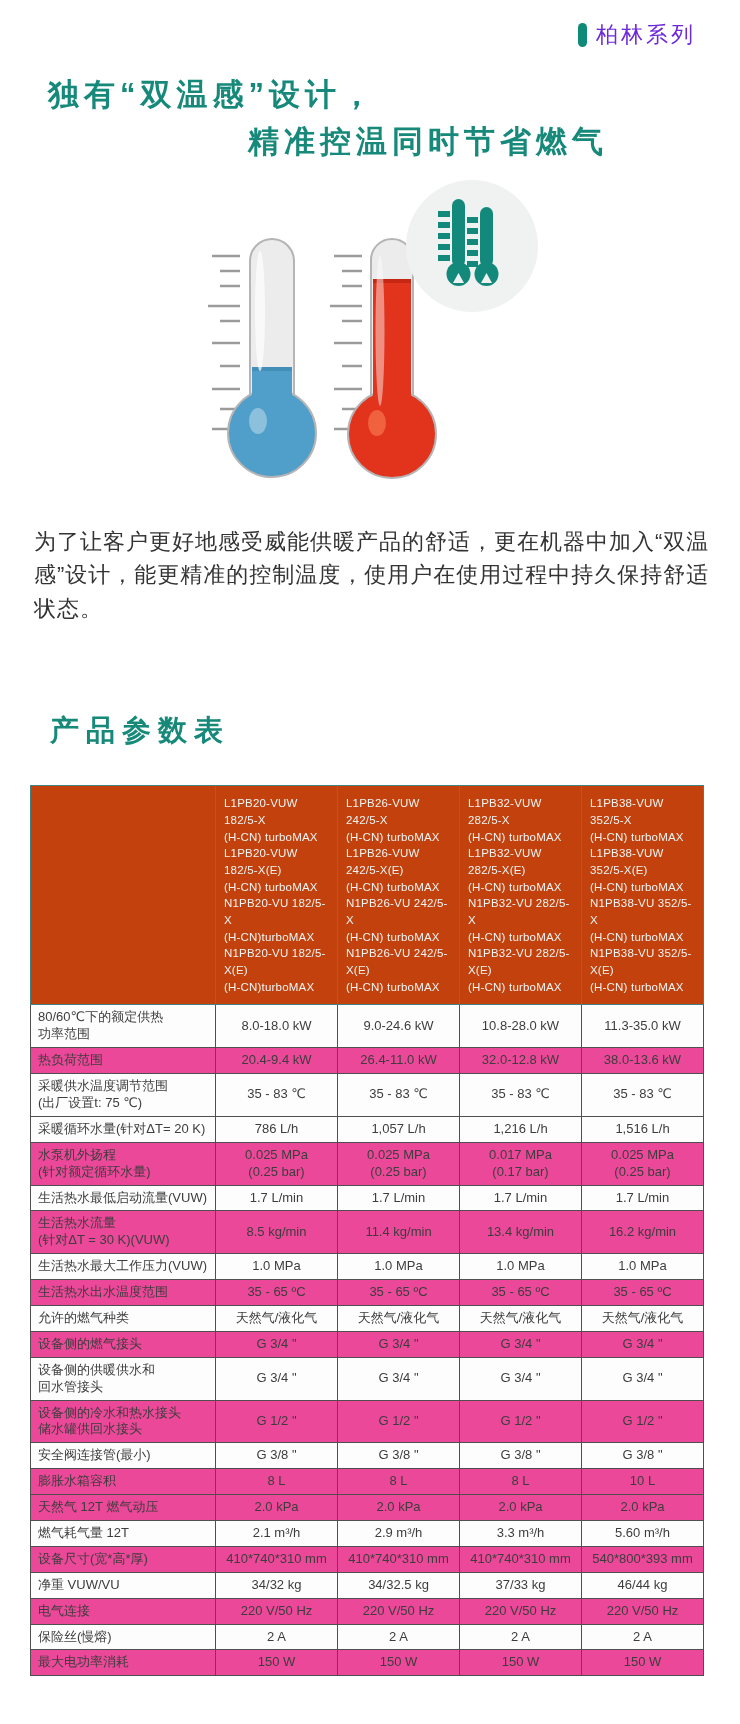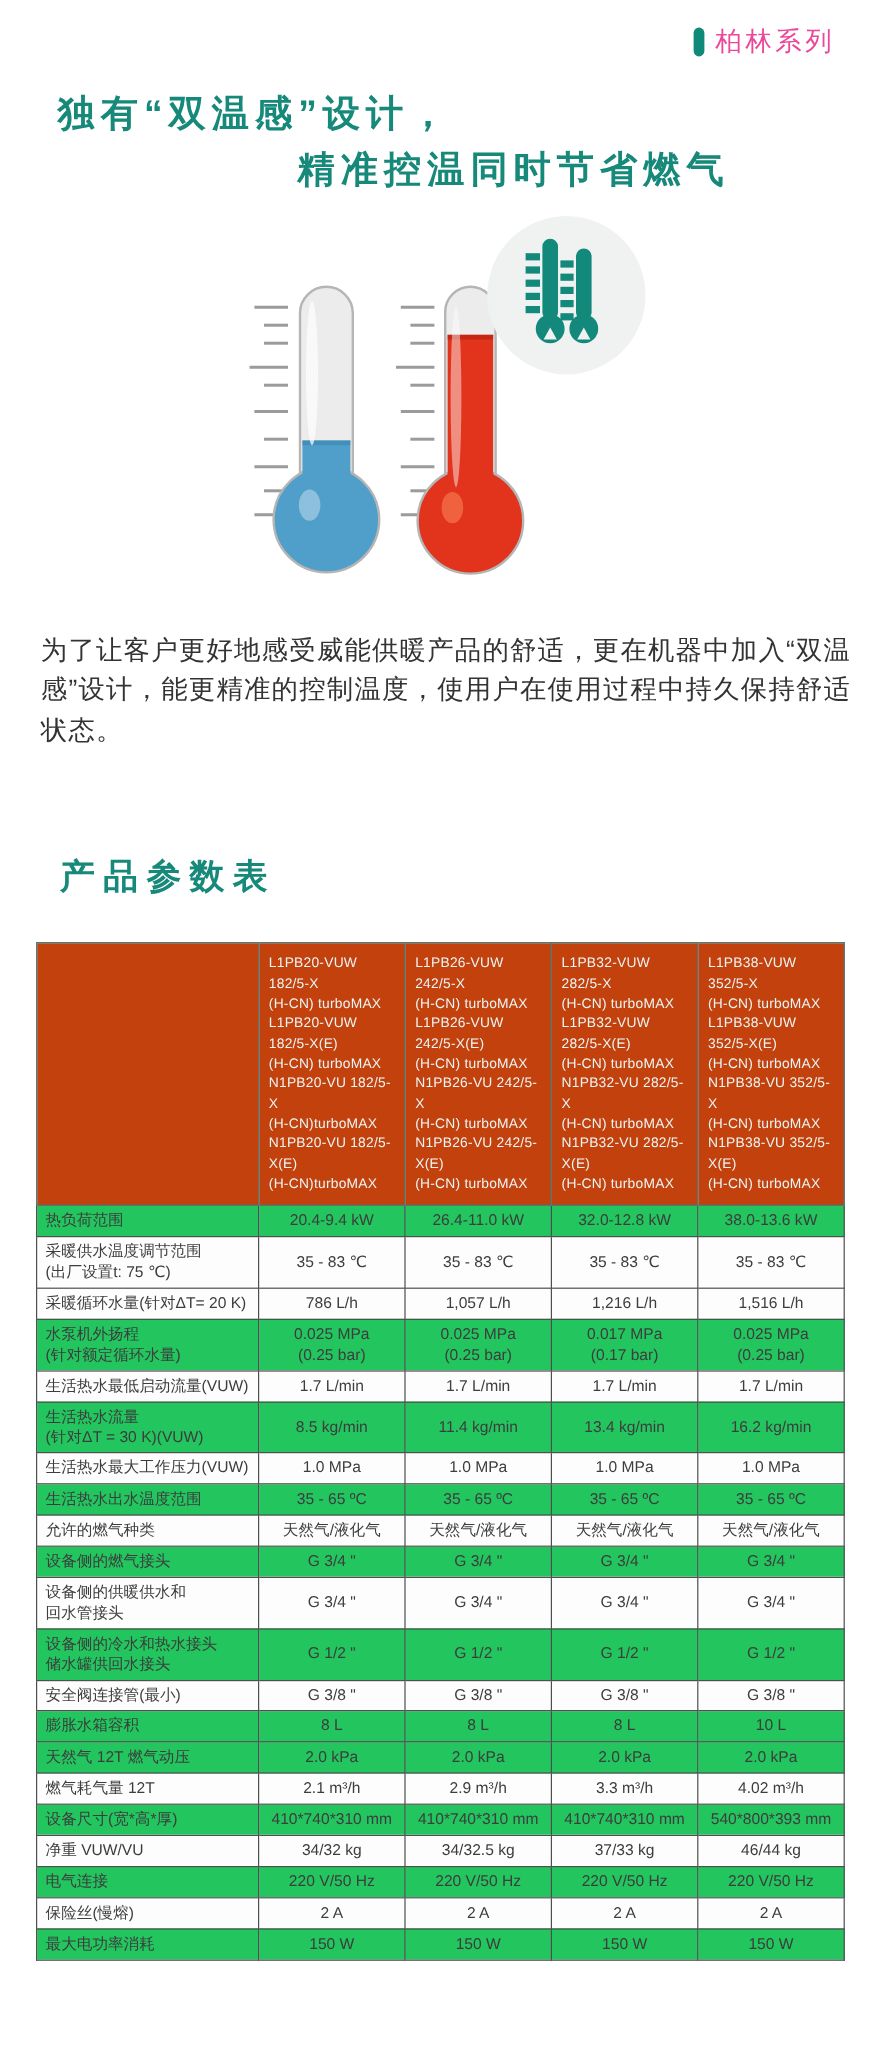--- a/index.html
+++ b/index.html
@@ -2,42 +2,42 @@
 <html><head>
 <meta charset="utf-8">
 <style>
   * { margin:0; padding:0; box-sizing:border-box; }
   body { background:#ffffff; font-family:"Liberation Sans","DejaVu Sans",sans-serif; }
   .page { position:relative; width:740px; min-height:1724px; background:#fff; overflow:hidden; }
 
   
   .series-header { display:flex; justify-content:flex-end; align-items:center; gap:9px; padding:20px 44px 0 0; }
   .series-bar { width:9px; height:24px; border-radius:4.5px; background:#0f8a78; }
-  .series-label { font-size:22px; color:#ec4899; letter-spacing:3px; }
+  .series-label { font-size:22px; color:#6d28d9; letter-spacing:3px; }
 
   
   .title-block { margin:22px 16px 0 48px; color:#17897a; font-weight:700; font-size:31px; line-height:1.5; letter-spacing:5px; }
   .title-line2 { margin-left:200px; }
 
   
   .hero { margin-top:6px; height:340px; position:relative; }
   .hero svg { display:block; }
 
   
   .intro { margin:14px 30px 0 34px; width:676px; font-size:22px; line-height:1.52; color:#333; letter-spacing:1px; }
 
   
   .section-title { margin:86px 0 34px 50px; font-size:29px; font-weight:700; color:#17897a; letter-spacing:7px; }
 
   
   .spec-table { border-collapse:collapse; table-layout:fixed; width:673px; margin-left:30px; font-size:13px; color:#3d3d3d; }
   .spec-table th, .spec-table td { border:1px solid #4f4f4f; vertical-align:middle; }
   .spec-table thead th { background:#c2410c; border-color:#467f80; color:#eef5f5; font-weight:400; text-align:left; padding:9px 8px; font-size:11.5px; line-height:1.45; white-space:pre-line; letter-spacing:0.2px; }
   .spec-table tbody td { background:#fdfdfd; padding:4px 7px; line-height:1.3; white-space:pre-line; }
-  .spec-table tbody tr.alt td { background:#22c55e; }
+  .spec-table tbody tr.alt td { background:#ec4899; }
   .spec-table td.label { text-align:left; }
   .spec-table td.value { text-align:center; }
 </style>
 </head>
 <body>
 
 <div class="page">
 
   <div class="series-header">
     <span class="series-bar"></span>
@@ -165,20 +165,28 @@
 L1PB38-VUW 352/5-X(E)
 (H-CN) turboMAX
 N1PB38-VU 352/5-X
 (H-CN) turboMAX
 N1PB38-VU 352/5-X(E)
 (H-CN) turboMAX</th>
         </tr>
     </thead>
     <tbody>
 
+    <tr>
+          <td class="label">80/60℃下的额定供热
+功率范围</td>
+          <td class="value">8.0-18.0 kW</td>
+          <td class="value">9.0-24.6 kW</td>
+          <td class="value">10.8-28.0 kW</td>
+          <td class="value">11.3-35.0 kW</td>
+        </tr>
         <tr class="alt">
           <td class="label">热负荷范围</td>
           <td class="value">20.4-9.4 kW</td>
           <td class="value">26.4-11.0 kW</td>
           <td class="value">32.0-12.8 kW</td>
           <td class="value">38.0-13.6 kW</td>
         </tr>
         <tr>
           <td class="label">采暖供水温度调节范围
 (出厂设置t: 75 ℃)</td>
@@ -284,21 +292,21 @@
           <td class="value">2.0 kPa</td>
           <td class="value">2.0 kPa</td>
           <td class="value">2.0 kPa</td>
           <td class="value">2.0 kPa</td>
         </tr>
         <tr>
           <td class="label">燃气耗气量 12T</td>
           <td class="value">2.1 m³/h</td>
           <td class="value">2.9 m³/h</td>
           <td class="value">3.3 m³/h</td>
-          <td class="value">4.02 m³/h</td>
+          <td class="value">5.60 m³/h</td>
         </tr>
         <tr class="alt">
           <td class="label">设备尺寸(宽*高*厚)</td>
           <td class="value">410*740*310 mm</td>
           <td class="value">410*740*310 mm</td>
           <td class="value">410*740*310 mm</td>
           <td class="value">540*800*393 mm</td>
         </tr>
         <tr>
           <td class="label">净重 VUW/VU</td>

